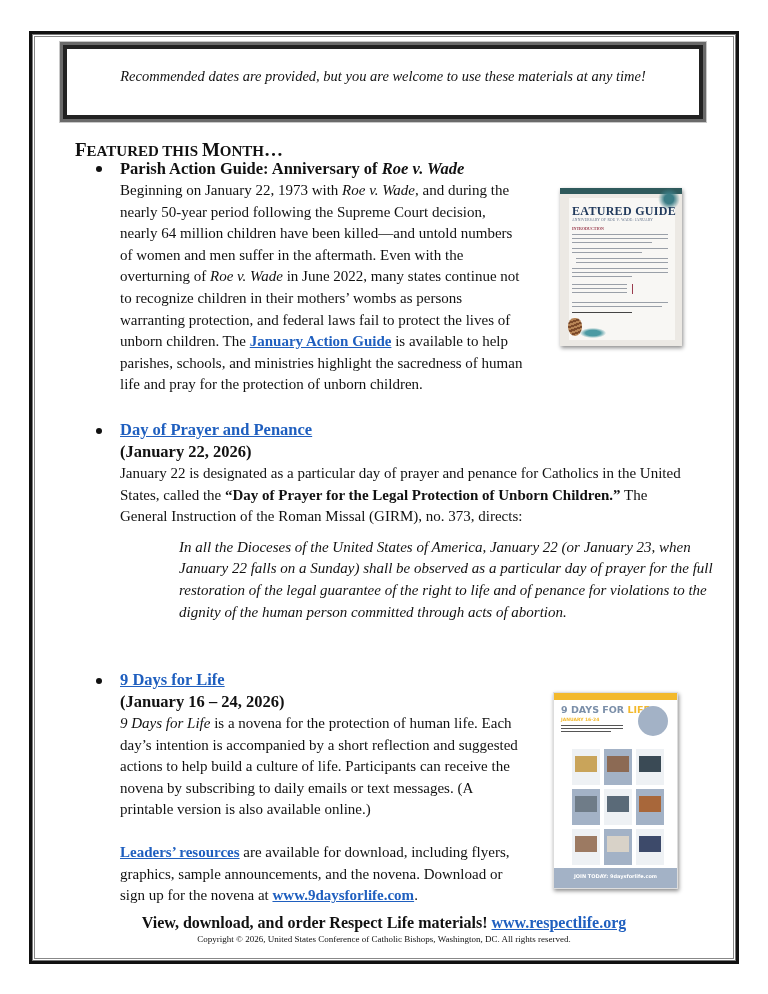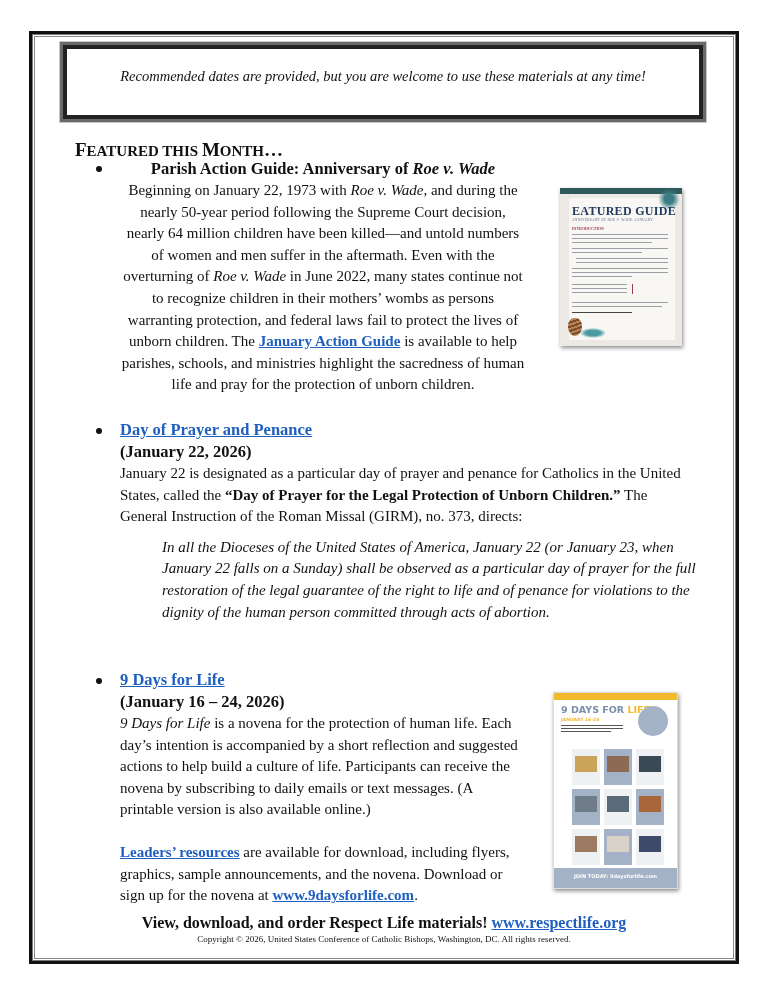--- a/index.html
+++ b/index.html
@@ -36,29 +36,29 @@
   .bullet {
     position: absolute; left: 0; width: 6px; height: 6px; border-radius: 50%; background: #111;
   }
   .item-body { margin-left: 24px; }
   .item-title { font-weight: bold; font-size: 16.5px; line-height: 22px; }
   .item-date { font-weight: bold; font-size: 16.5px; line-height: 22px; }
   a, .link { color: #1f5fbf; text-decoration: underline; }
   .link-bold { font-weight: bold; }
   p { margin: 0; }
 
-  .item1 { top: 150px; width: 430px; text-align: center; }
+  .item1 { top: 150px; width: 430px; }
   .item1 .bullet { top: 16px; }
   .item1 .item-title { margin-top: 8px; }
 
   .item2 { top: 419px; width: 600px; }
   .item2 .bullet { top: 9px; }
 
   .quote {
-    font-style: italic; margin-left: 42px; margin-top: 9px; width: 550px; line-height: 21.6px;
+    font-style: italic; margin-left: 59px; margin-top: 9px; width: 550px; line-height: 21.6px;
   }
   .item2 .after-quote { margin-top: 11px; font-size: 13px; }
 
   .item3 { top: 669px; width: 430px; }
   .item3 .bullet { top: 9px; }
   .item3 .spacer { height: 21px; }
 
   .thumb-ag {
     position: absolute; left: 560px; top: 188px; width: 122px; height: 158px;
     background: #ece9e4; box-shadow: 1px 2px 4px rgba(0,0,0,0.45); overflow: hidden;

